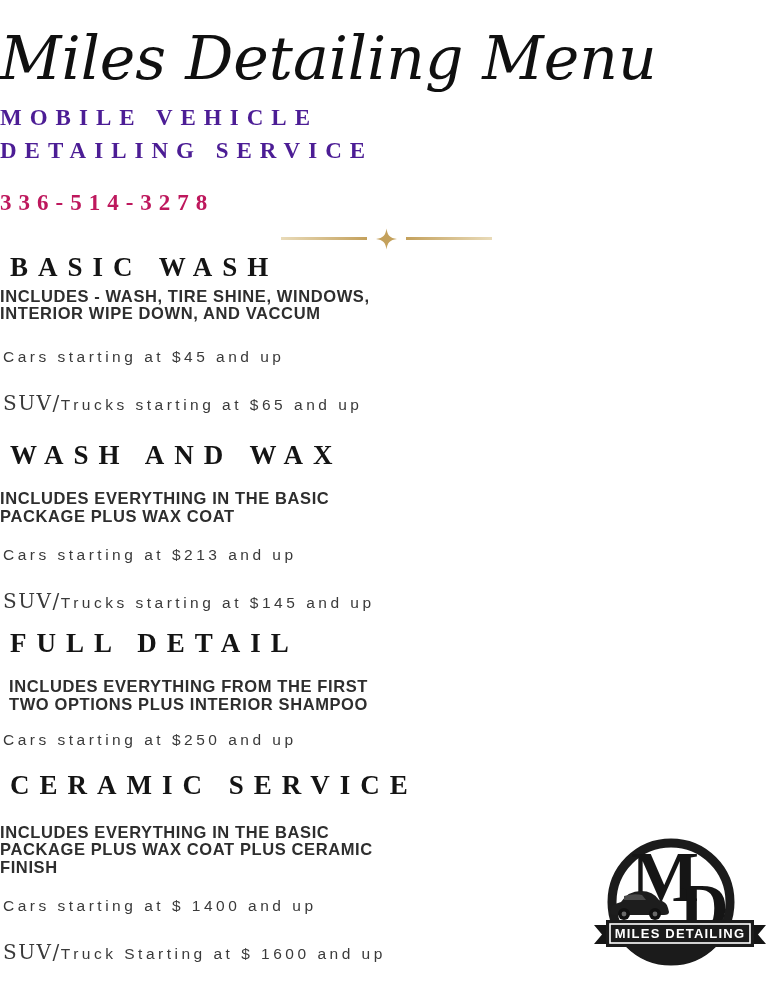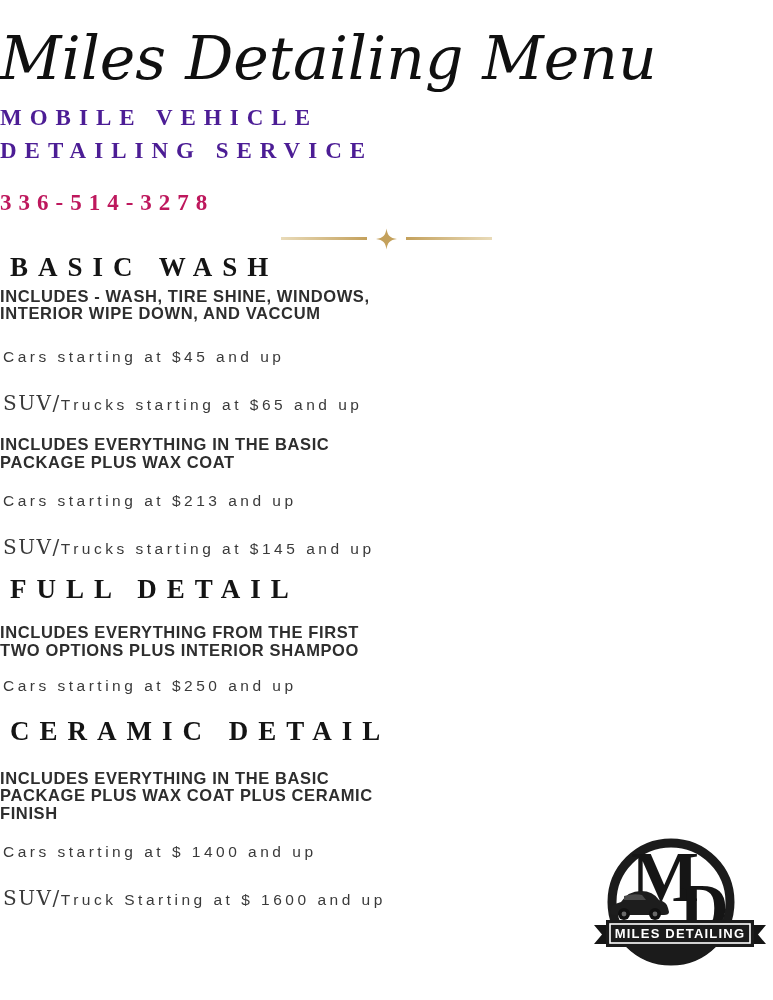--- a/index.html
+++ b/index.html
@@ -86,21 +86,21 @@
   .sec1 .desc      { margin-top: 7px; }
   .sec1 .price-cars{ margin-top: 25px; }
   .sec1 .price-suv { margin-top: 25px; }
 
   .sec2 .sec-title { margin-top: 27px; }
   .sec2 .desc      { margin-top: 21px; }
   .sec2 .price-cars{ margin-top: 21px; }
   .sec2 .price-suv { margin-top: 25px; }
 
   .sec3 .sec-title { margin-top: 17px; }
-  .sec3 .desc      { margin-top: 21px; }
+  .sec3 .desc      { margin-top: 21px; padding-left: 9px; }
   .sec3 .price-cars{ margin-top: 17px; }
   .sec3 .price-suv { margin-top: 25px; }
 
   .sec4 .sec-title { margin-top: 23px; }
   .sec4 .desc      { margin-top: 25px; }
   .sec4 .price-cars{ margin-top: 21px; }
   .sec4 .price-suv { margin-top: 25px; }
 
   .logo {
     position: absolute;
@@ -132,35 +132,36 @@
 
   <section class="sec1">
     <h2 class="sec-title">BASIC WASH</h2>
     <p class="desc">INCLUDES - WASH, TIRE SHINE, WINDOWS,
 INTERIOR WIPE DOWN, AND VACCUM</p>
     <p class="price price-cars">Cars starting at $45 and up</p>
     <p class="price price-suv"><span class="serif-prefix">SUV/</span><span>Trucks starting at $65 and up</span></p>
   </section>
 
   <section class="sec2">
+    <h2 class="sec-title">WASH AND WAX</h2>
     <p class="desc">INCLUDES EVERYTHING IN THE BASIC
 PACKAGE PLUS WAX COAT</p>
     <p class="price price-cars">Cars starting at $213 and up</p>
     <p class="price price-suv"><span class="serif-prefix">SUV/</span><span>Trucks starting at $145 and up</span></p>
   </section>
 
   <section class="sec3">
     <h2 class="sec-title">FULL DETAIL</h2>
     <p class="desc">INCLUDES EVERYTHING FROM THE FIRST
 TWO OPTIONS PLUS INTERIOR SHAMPOO</p>
     <p class="price price-cars">Cars starting at $250 and up</p>
   </section>
 
   <section class="sec4">
-    <h2 class="sec-title">CERAMIC DETAIL</h2>
+    <h2 class="sec-title">CERAMIC SERVICE</h2>
     <p class="desc">INCLUDES EVERYTHING IN THE BASIC
 PACKAGE PLUS WAX COAT PLUS CERAMIC
 FINISH</p>
     <p class="price price-cars">Cars starting at $ 1400 and up</p>
     <p class="price price-suv"><span class="serif-prefix">SUV/</span><span>Truck Starting at $ 1600 and up</span></p>
   </section>
 
 </div>
 
 <svg class="logo" viewBox="0 0 172 152">

